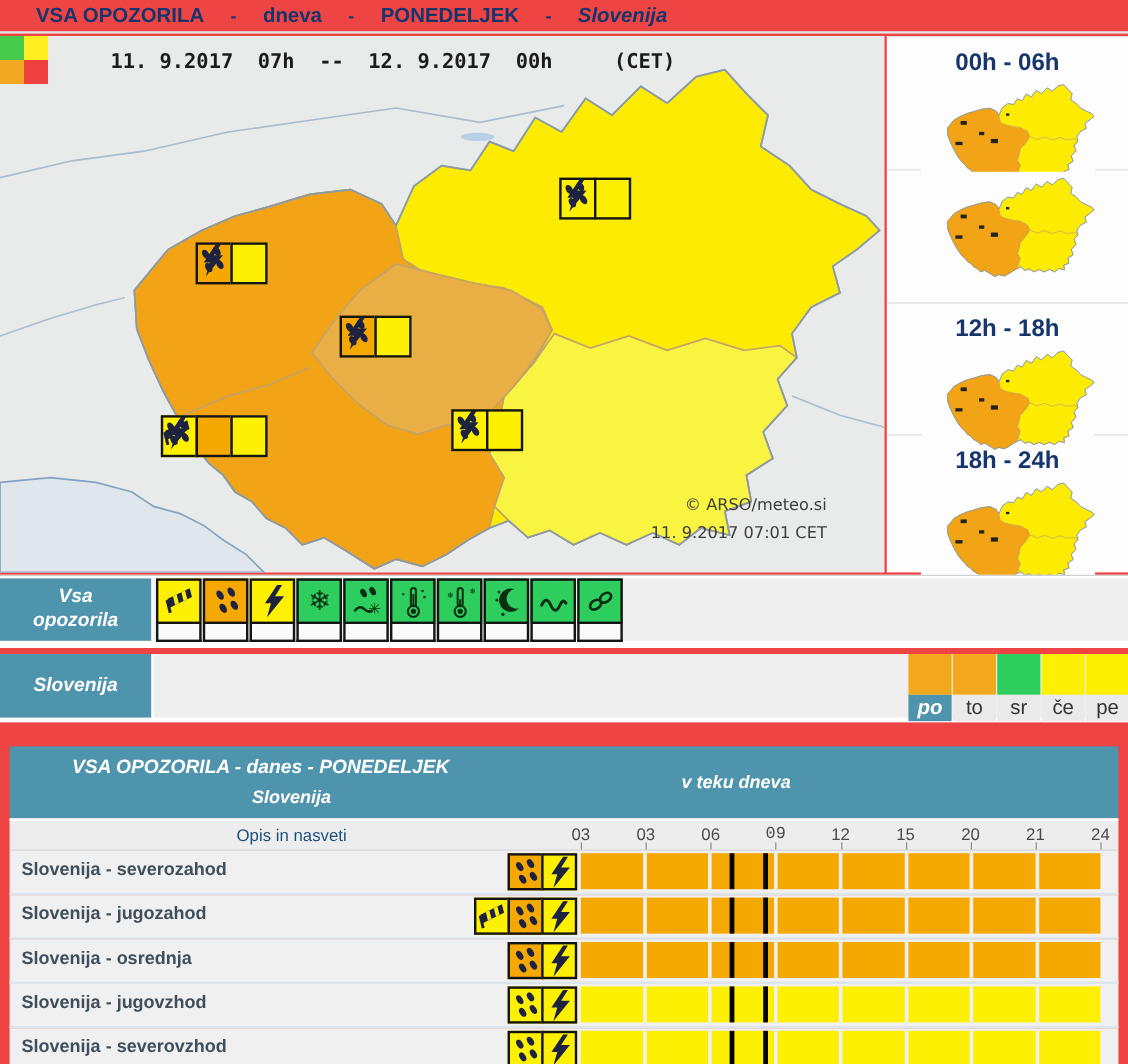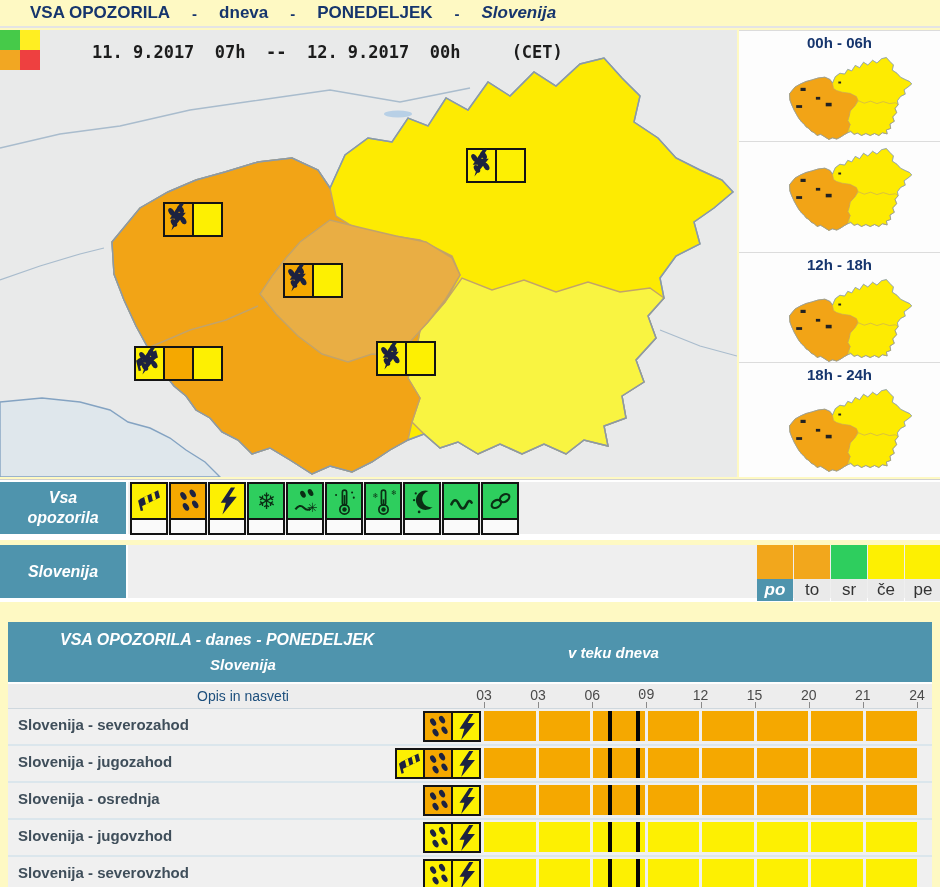--- a/index.html
+++ b/index.html
@@ -1,16 +1,16 @@
 <!DOCTYPE html>
 <html><head>
 <meta charset="utf-8">
 <style>
   html,body{margin:0;padding:0;background:#fff;}
-  .page{position:relative;width:940px;height:887px;background:#fef9c3;
+  .page{position:relative;width:940px;height:887px;background:#ef4444;
         font-family:"Liberation Sans",sans-serif;overflow:hidden;}
 
   
   .top-header{position:absolute;top:0;left:0;width:940px;height:28px;
               display:flex;align-items:center;padding-left:30px;box-sizing:border-box;
               border-bottom:2px solid #e4e4e4;color:#16356d;font-weight:bold;font-size:17px;}
   .top-header .sep{margin:0 22px;font-size:15px;}
   .top-header .it{font-style:italic;}
 
   
@@ -26,21 +26,21 @@
   
   .wgroup{position:absolute;display:flex;}
   .ibox{box-sizing:border-box;border:2px solid #141414;display:flex;align-items:center;
         justify-content:center;}
   .ibox + .ibox{margin-left:-2px;}
   .wgroup .ibox{width:31px;height:35px;}
 
   
   .time-panels{position:absolute;top:30px;left:739px;width:201px;height:447px;background:#fdfdfd;}
   .panel{height:110.75px;border-top:1px solid #dcdcdc;box-sizing:border-box;text-align:center;}
-  .panel-title{margin-top:3px;font-weight:bold;font-size:15px;color:#16356d;}
+  .panel-title{margin-top:10px;font-weight:bold;font-size:20px;color:#16356d;}
   .panel-map{margin-top:1px;}
 
   
   .band{position:absolute;left:0;width:940px;background:#fff;}
   .band1{top:479px;height:60px;border-top:1px solid #d0d0d0;}
   .band2{top:545px;height:57px;}
   .side-label{position:absolute;left:0;top:2px;width:126px;height:52px;background:#4f94ad;
               color:#fff;font-weight:bold;font-style:italic;font-size:16px;display:flex;
               align-items:center;justify-content:center;text-align:center;line-height:20px;
               padding:0 14px;box-sizing:border-box;cursor:pointer;}
@@ -213,20 +213,24 @@
               </g>
             </svg>
           </div>
           <div class="ibox" style="background: rgb(253, 240, 2);">
             <svg width="27" height="30" viewBox="0 0 32 34">
               <path d="M20 1 L8 19 L14 19 L10 33 L27 12 L18 12 L25 1 Z" fill="#1c2240"></path>
             </svg>
           </div>
         </div>
       </div>
+    <div class="credits">
+      <div>© ARSO/meteo.si</div>
+      <div>11. 9.2017  07:01 CET</div>
+    </div>
   </div>
 
   <div class="time-panels">
     <div class="panel">
       <div class="panel-title">00h - 06h</div>
       <div class="panel-map"><svg width="146" height="88" viewBox="0 0 737 447">
             <rect x="0" y="0" width="737" height="447" fill="#fdfdfd"></rect>
 
     <path d="M112,212 L140,178 L168,162 L196,150 L225,142 L258,132 L292,128 L318,140 L330,158 L345,125 L368,108 L392,112 L408,88 L428,96 L446,68 L468,80 L488,52 L510,66 L534,42 L556,56 L580,34 L604,28 L622,48 L640,66 L634,92 L658,108 L676,128 L700,140 L722,150 L733,162 L714,178 L694,192 L700,214 L676,226 L660,248 L664,268 L648,286 L656,308 L636,330 L644,352 L622,366 L626,388 L604,396 L608,416 L584,410 L566,424 L544,414 L522,424 L500,414 L478,424 L458,412 L440,418 L424,404 L408,410 L390,420 L372,432 L352,442 L330,436 L312,444 L290,430 L270,418 L252,424 L238,410 L222,402 L210,388 L196,380 L186,366 L174,356 L160,338 L148,318 L136,296 L124,270 L114,244 Z" fill="#fdeb02" stroke="#93a5b1" stroke-width="3"></path>
     <path d="M420,300 L445,272 L462,248 L492,260 L524,250 L556,262 L588,252 L620,262 L650,258 L664,268 L648,286 L656,308 L636,330 L644,352 L622,366 L626,388 L604,396 L608,416 L584,410 L566,424 L544,414 L522,424 L500,414 L478,424 L458,412 L440,418 L424,404 L412,392 L420,368 L408,348 L416,322 Z" fill="#fdeb02" stroke="#c2a36a" stroke-width="3"></path>

